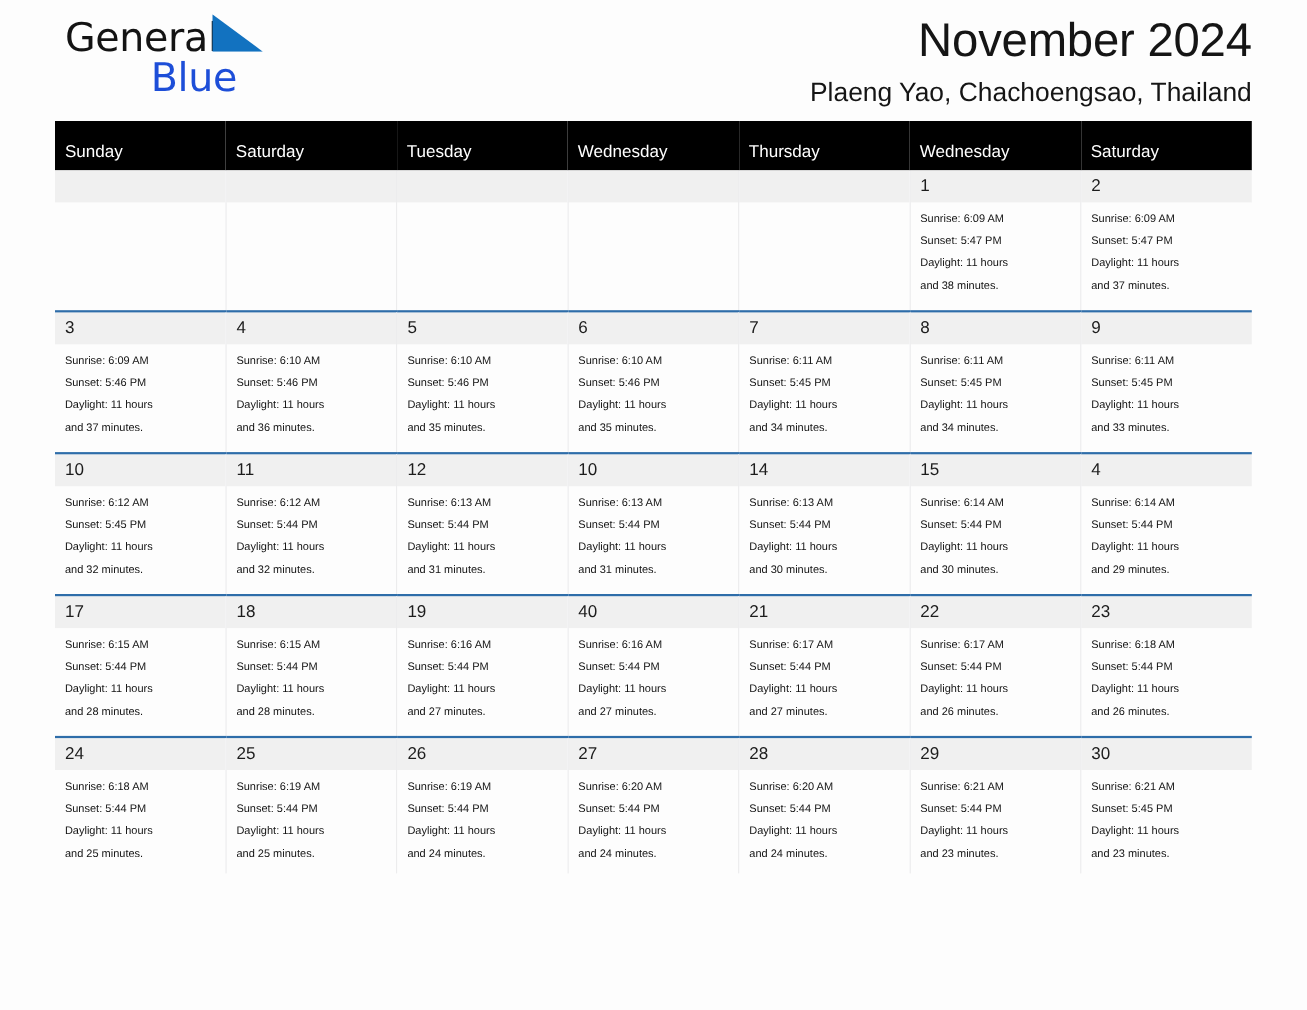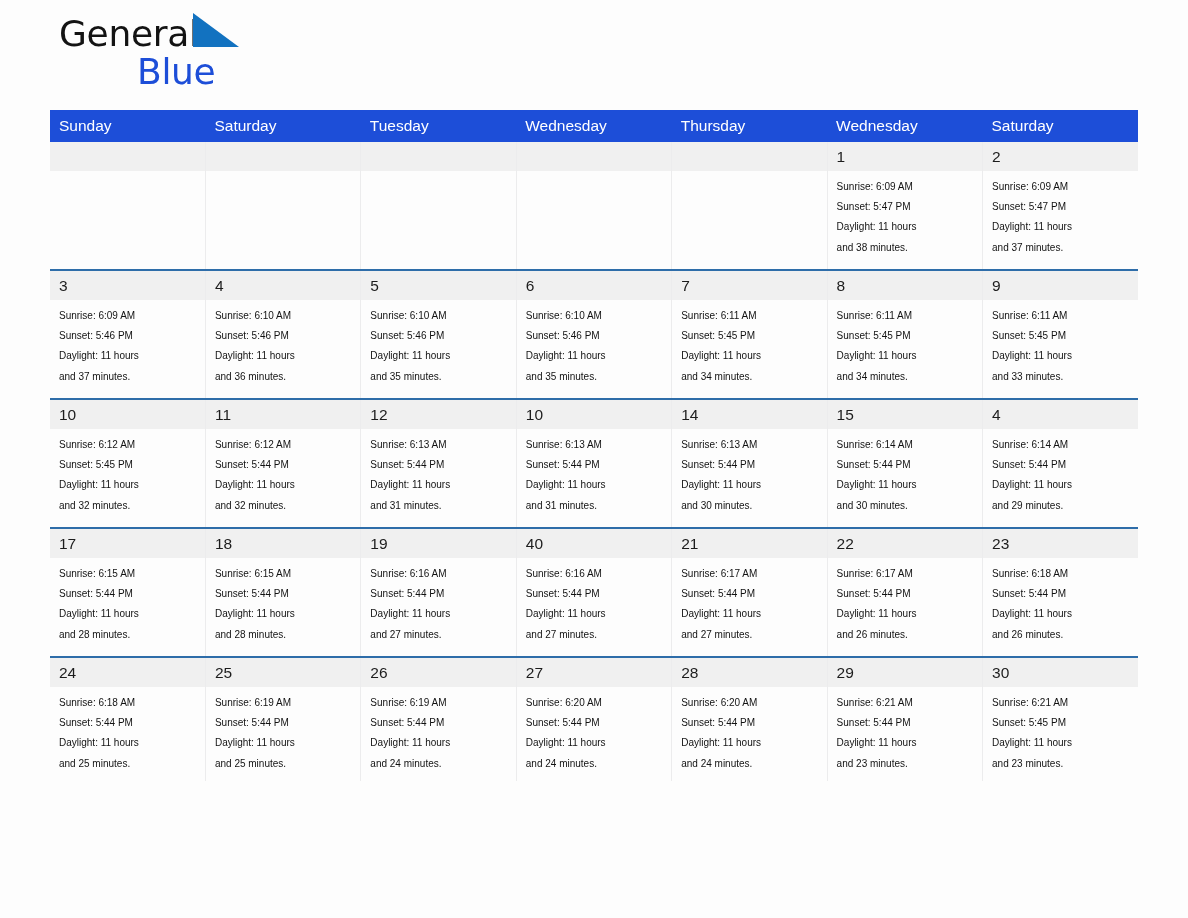--- a/index.html
+++ b/index.html
@@ -90,26 +90,26 @@
     margin: 4px 0 0 0;
   }
 
   
   .calendar {
     width: 1088px;
     border-collapse: collapse;
     table-layout: fixed;
   }
   .calendar th {
-    background: #1d4ed8;
+    background: #000000;
     color: #ffffff;
     font-weight: normal;
     font-size: 15.5px;
     text-align: left;
-    padding: 7px 0 7px 9px;
+    padding: 20px 0 7px 9px;
     height: 16px;
     border: none;
   }
   .calendar td {
     vertical-align: top;
     padding: 0;
     border-left: 1px solid #ececed;
     border-top: 2px solid #2e6da9;
     background: #fdfdfd;
   }
@@ -159,20 +159,24 @@
       <div class="brand-row1">
         <span class="brand-general">General</span><span class="brand-tri"><svg width="46" height="34" viewBox="0 0 46 34">
               <polygon points="0,0 46,34 0,34" fill="#1272c0"></polygon>
             </svg></span>
       </div>
       <div class="brand-row2">
         <span class="brand-blue">Blue</span>
       </div>
     </div>
 
+    <div class="titles">
+      <h1 class="month-title">November 2024</h1>
+      <h2 class="location-title">Plaeng Yao, Chachoengsao, Thailand</h2>
+    </div>
 
   </div>
 
   <table class="calendar">
     <thead>
       <tr>
         <th>Sunday</th>
         <th>Saturday</th>
         <th>Tuesday</th>
         <th>Wednesday</th>

